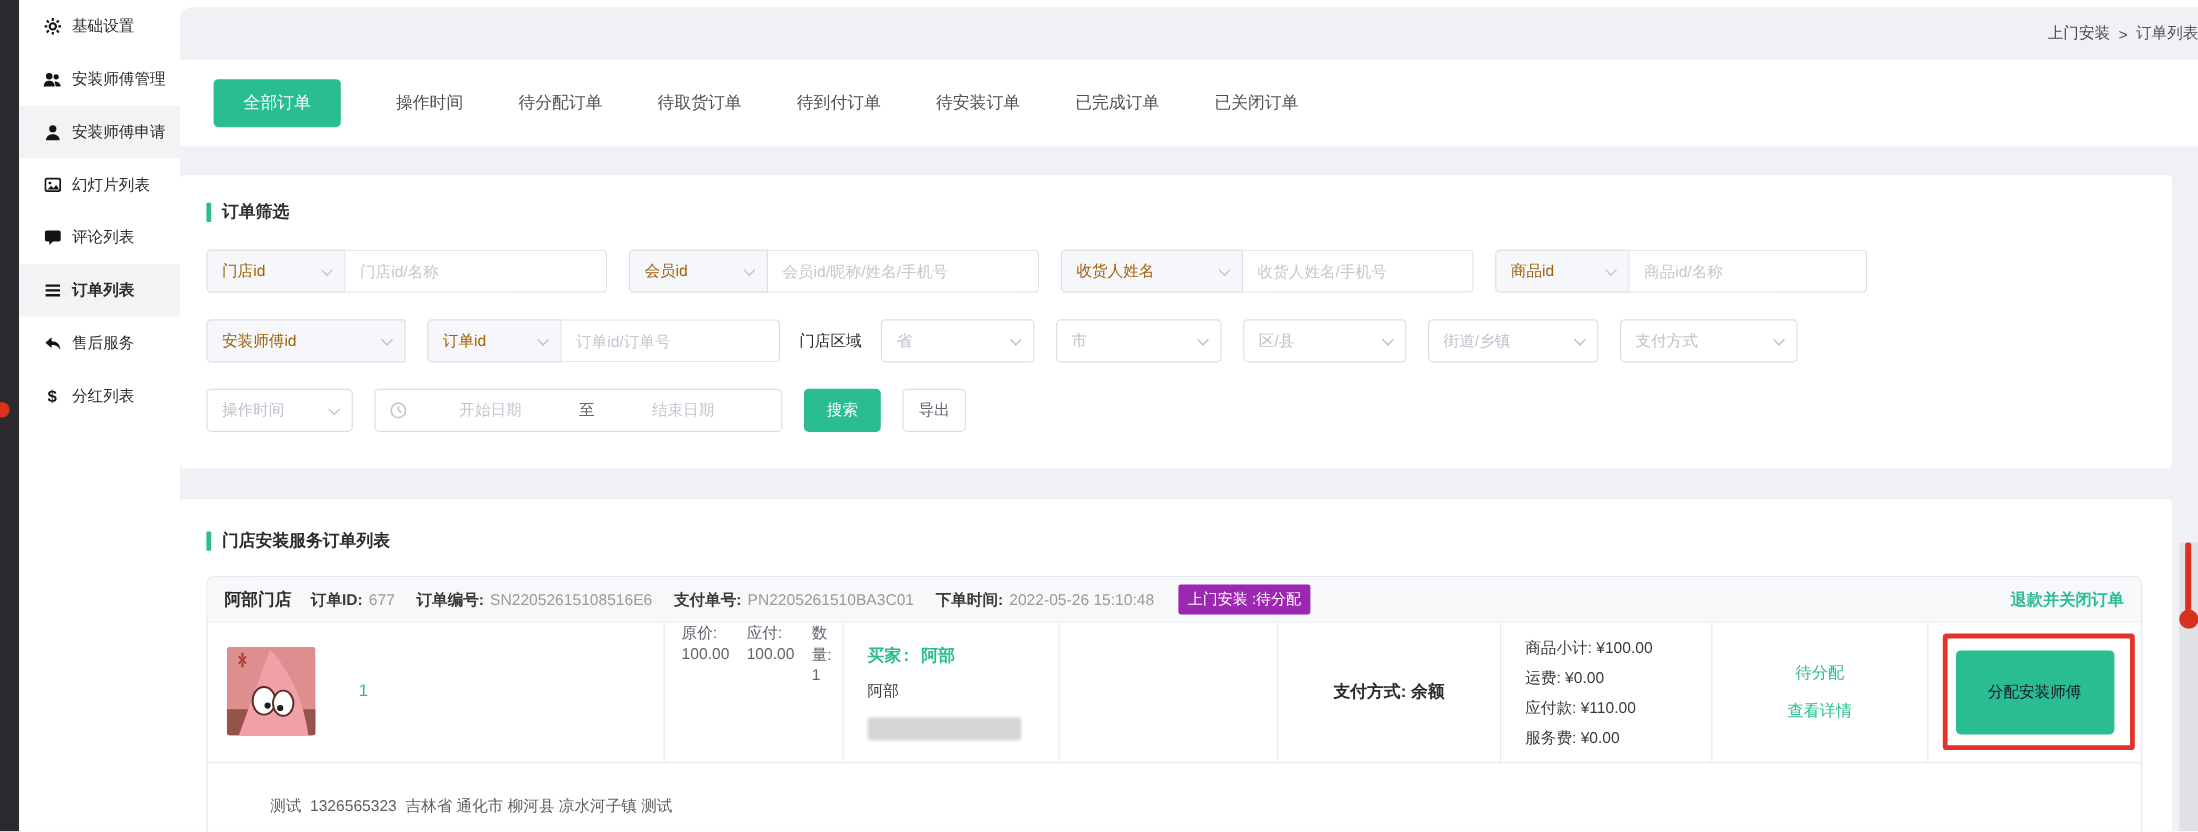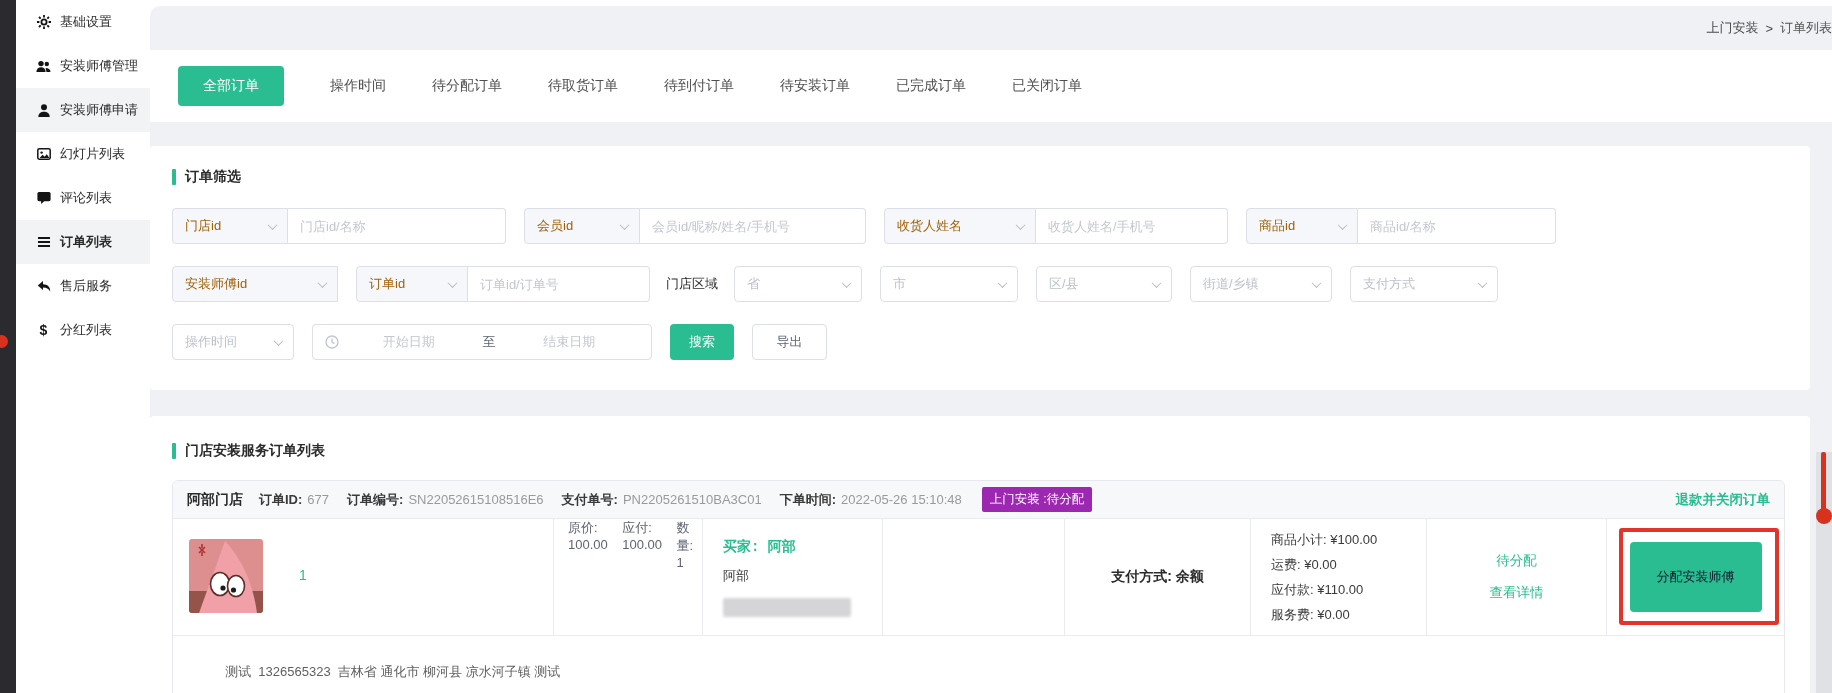--- a/index.html
+++ b/index.html
@@ -50,21 +50,21 @@
   .region-label { font-size:13px; color:#2b2b2b; margin:0 -2px; white-space:nowrap; }
 
   .daterange { display:flex; align-items:center; width:340px; height:36px; border:1px solid #dcdfe6; border-radius:4px;
                padding:0 12px; font-size:13px; color:#c3c7cf; cursor:pointer; }
   .dr-part { flex:1; text-align:center; }
   .dr-sep { color:#5e6470; padding:0 4px; }
   .clock-ic { width:14px; height:14px; flex:none; }
 
   button { font-family:inherit; border:none; cursor:pointer; }
   .btn-search { width:64px; height:36px; background:#2abd91; color:#fff; border-radius:4px; font-size:13px; }
-  .btn-export { width:75px; height:36px; background:#fff; color:#5e6470; border:1px solid #dcdfe6; border-radius:4px; font-size:13px; }
+  .btn-export { width:53px; height:36px; background:#fff; color:#5e6470; border:1px solid #dcdfe6; border-radius:4px; font-size:13px; }
 
   
   .order-block { margin-top:20px; width:1613px; border:1px solid #e6e8ee; border-radius:6px; background:#fff; }
   .ob-header { display:flex; align-items:center; height:38px; background:#f7f8fa; border-bottom:1px solid #e9ebf0;
                border-radius:6px 6px 0 0; padding:0 14px; font-size:13px; }
   .ob-header .store { font-weight:bold; font-size:14px; color:#2b2b2b; margin-right:16px; }
   .ob-header .lab { font-weight:bold; color:#3a3a3a; margin-right:5px; }
   .ob-header .val { color:#9a9a9a; margin-right:18px; }
   .badge { background:#9c27b0; color:#fff; font-size:12.5px; padding:4px 8px; border-radius:2px; margin-left:2px; white-space:nowrap; }
   .refund-link { margin-left:auto; color:#2abd91; font-size:13.5px; font-weight:bold; cursor:pointer; white-space:nowrap; }

